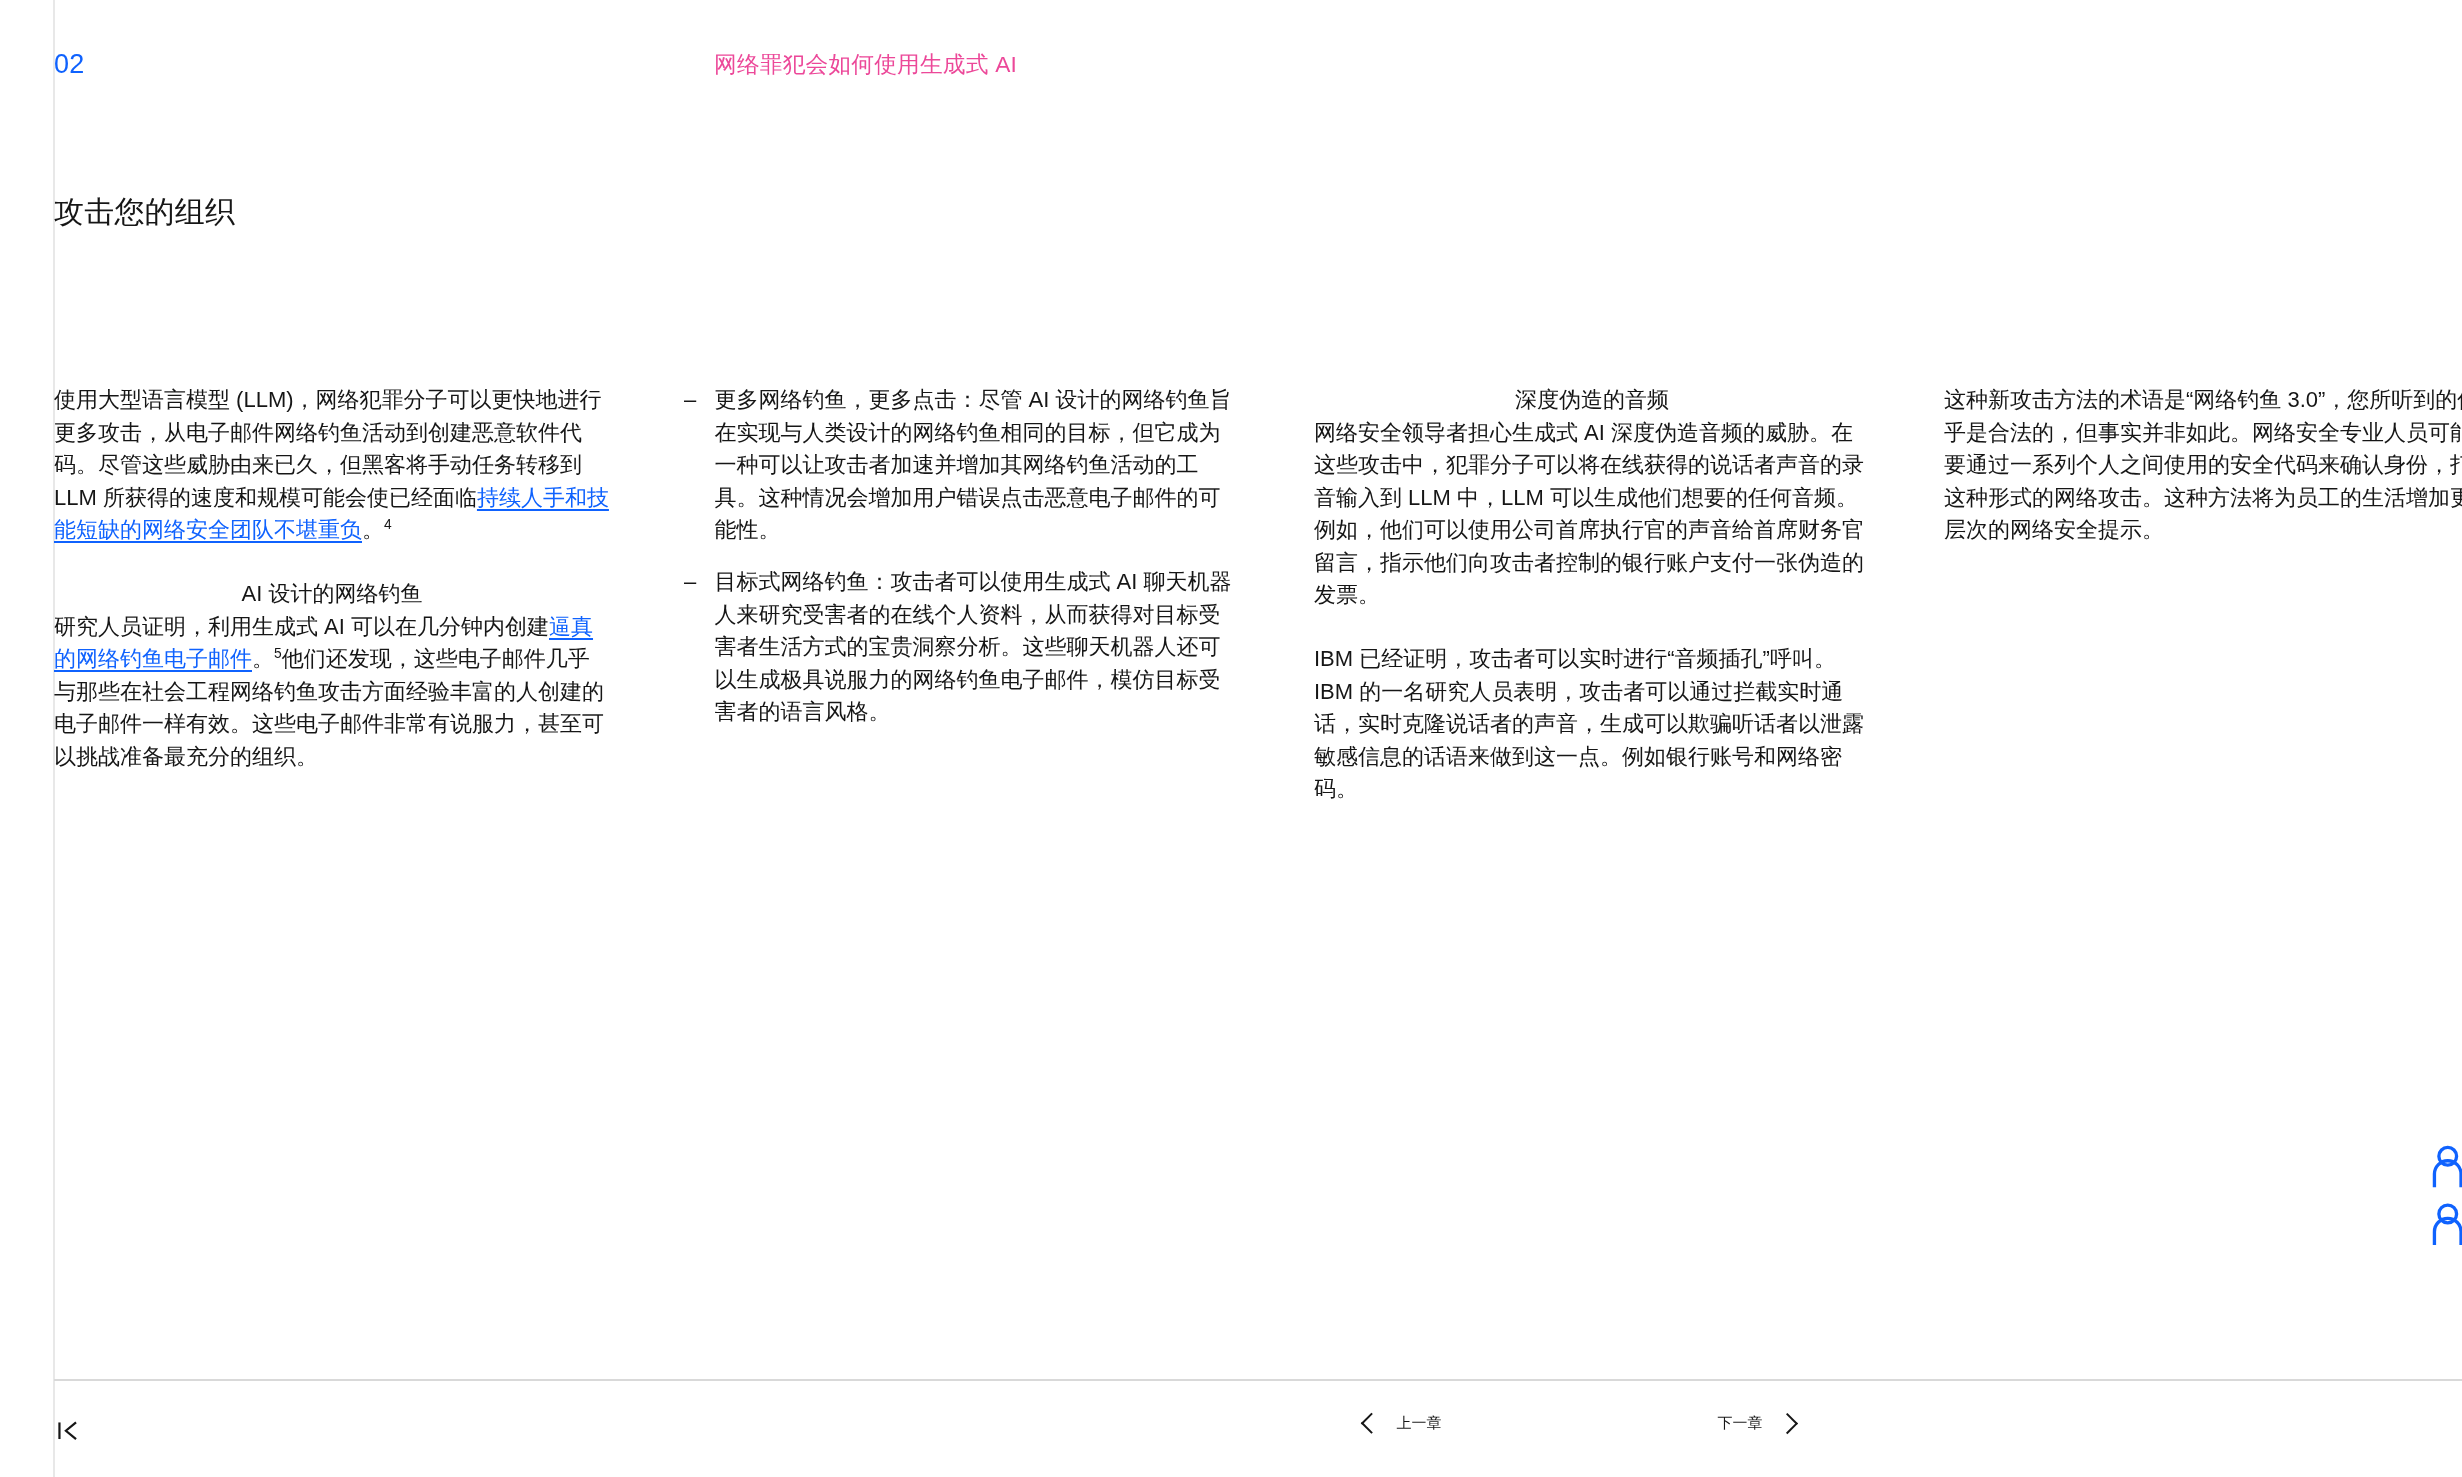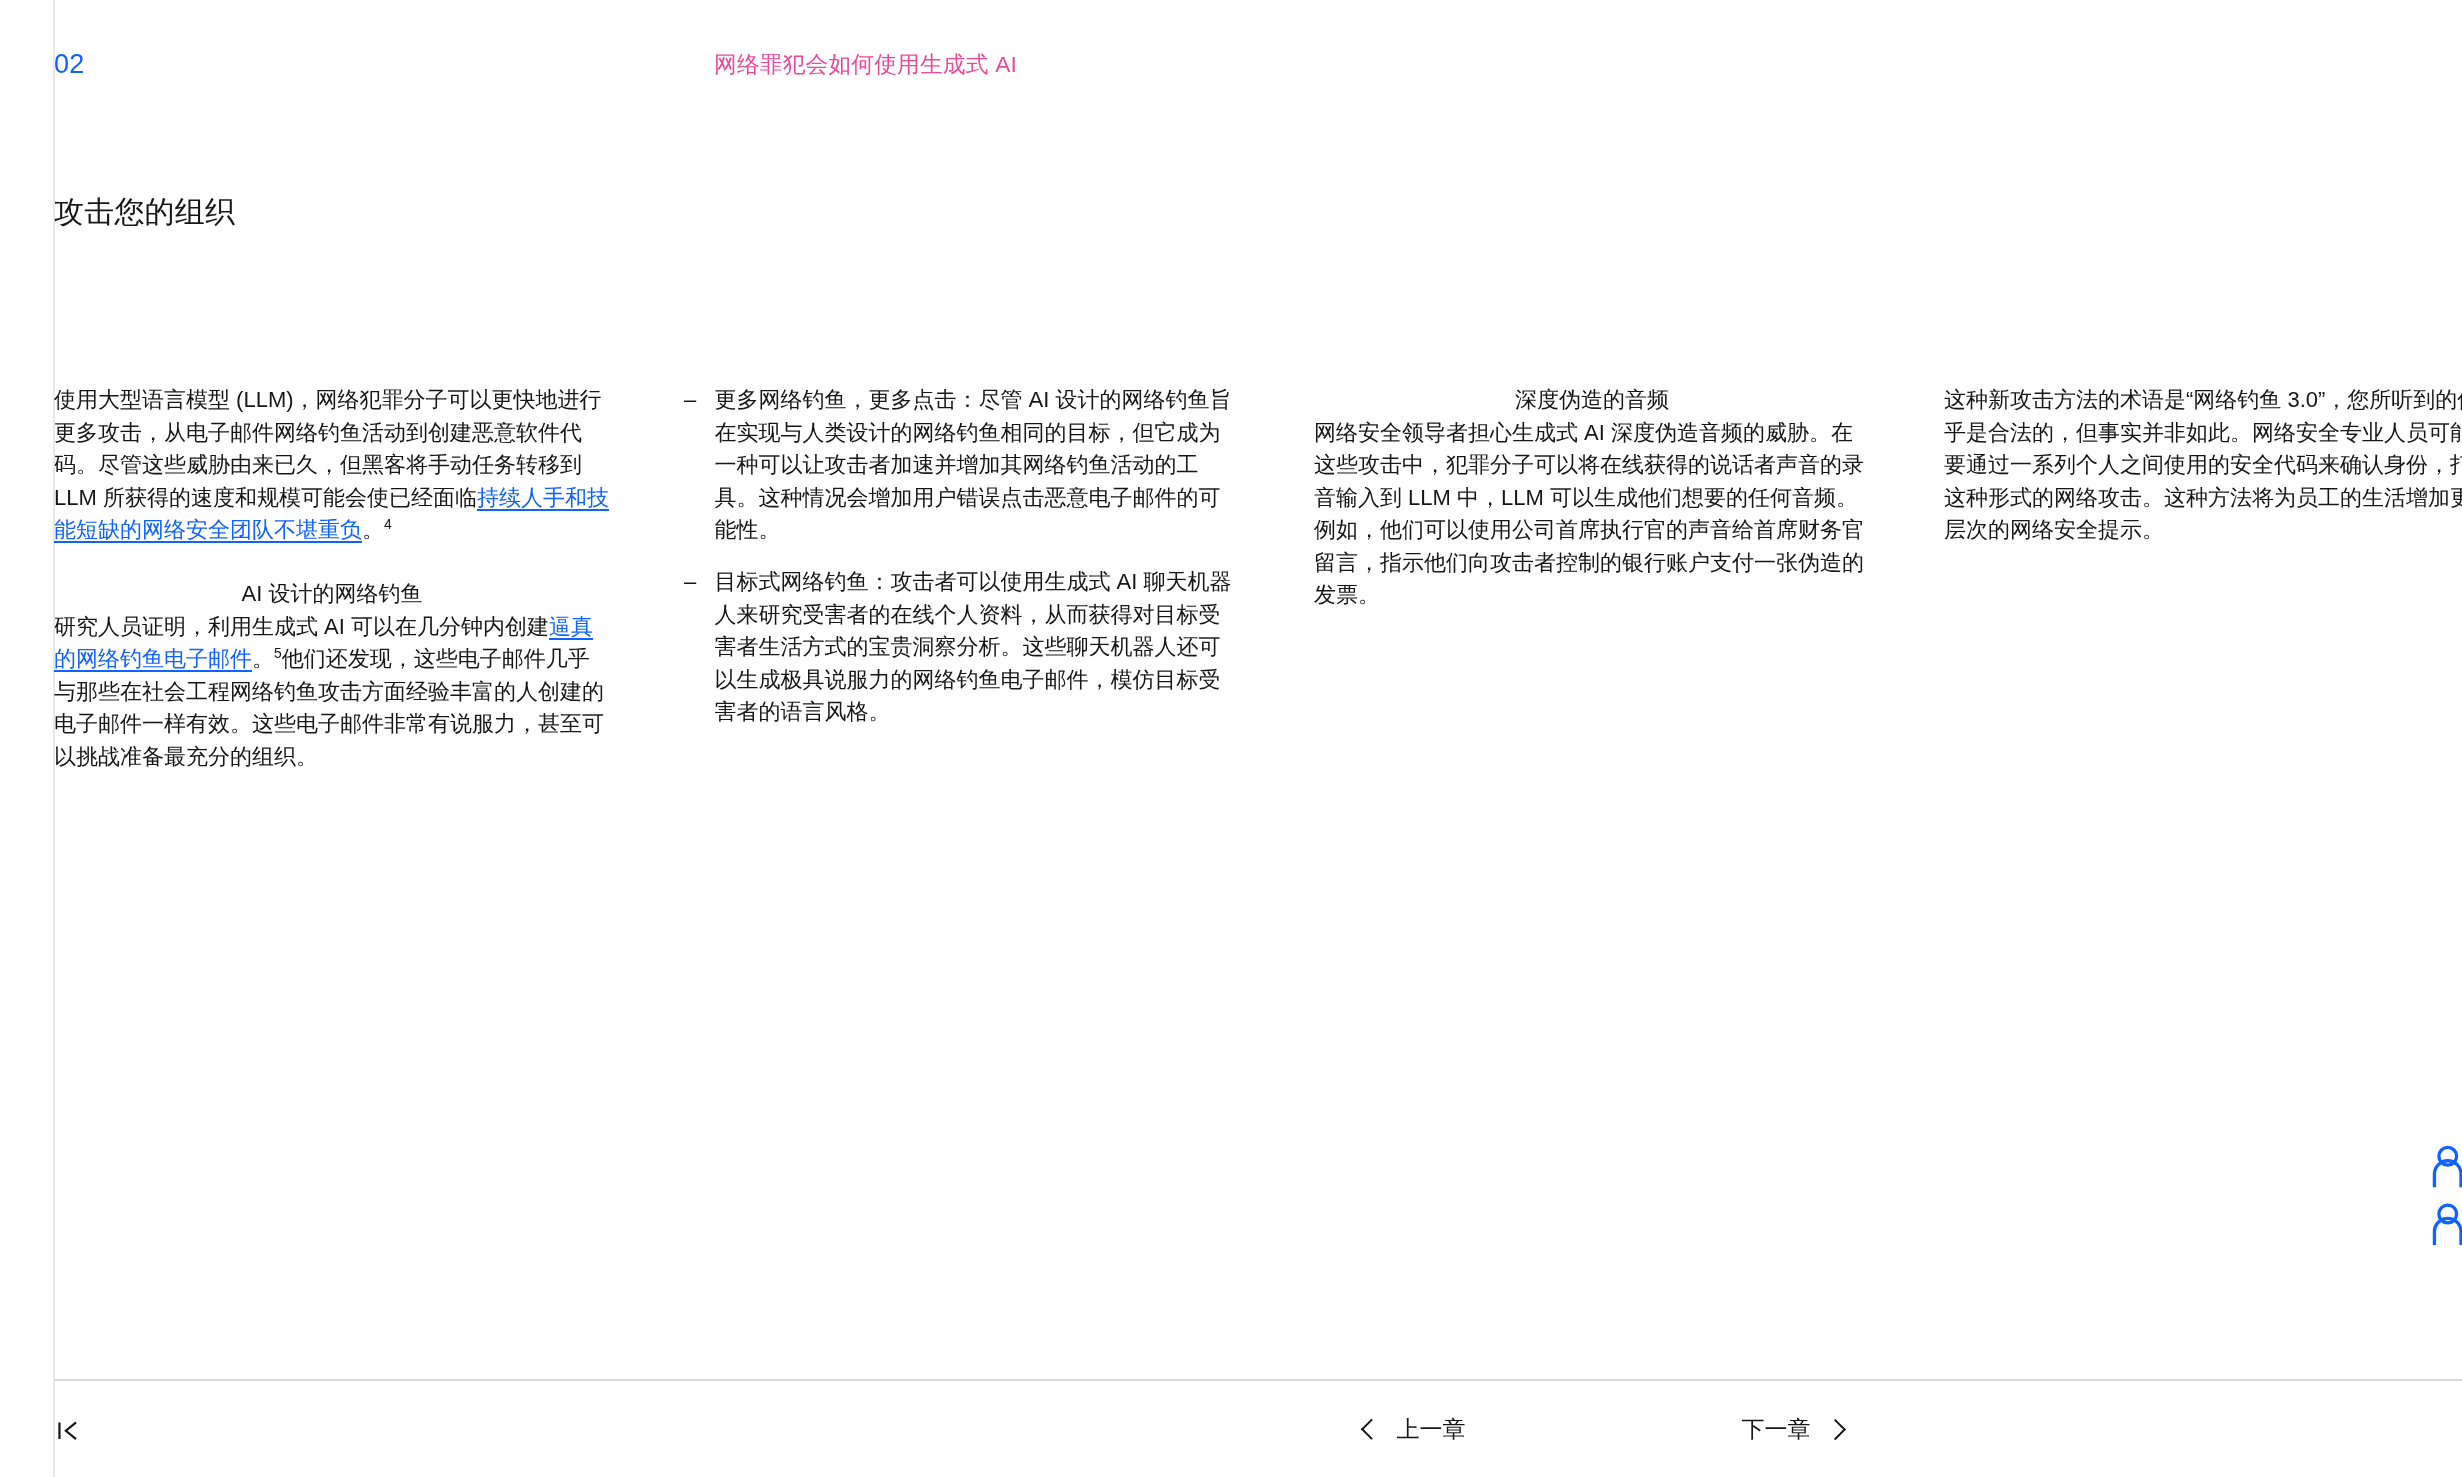--- a/index.html
+++ b/index.html
@@ -147,21 +147,21 @@
     height: 29.5px;
     cursor: pointer;
   }
   .footer-nav {
     position: absolute;
     left: 1364px;
     top: 35px;
     display: flex;
     align-items: center;
     gap: 0;
-    font-size: 23px;
+    font-size: 15px;
   }
   .nav-group {
     display: flex;
     align-items: center;
     gap: 17.7px;
     cursor: pointer;
   }
   .nav-gap { width: 276px; }
   .chev {
     display: inline-block;
@@ -216,20 +216,21 @@
           <span class="dash-mark">–</span>
           <span class="bold-head">目标式网络钓鱼：</span><span>攻击者可以使用生成式 AI 聊天机器人来研究受害者的在线个人资料，从而获得对目标受害者生活方式的宝贵洞察分析。这些聊天机器人还可以生成极具说服力的网络钓鱼电子邮件，模仿目标受害者的语言风格。</span>
         </li>
       </ul>
     </div>
 
     <div class="col">
       <p class="bold-head">深度伪造的音频</p>
       <p>网络安全领导者担心生成式 AI 深度伪造音频的威胁。在这些攻击中，犯罪分子可以将在线获得的说话者声音的录音输入到 LLM 中，LLM 可以生成他们想要的任何音频。例如，他们可以使用公司首席执行官的声音给首席财务官留言，指示他们向攻击者控制的银行账户支付一张伪造的发票。</p>
       <div class="para-gap"></div>
+      <p>IBM 已经证明，攻击者可以实时进行“音频插孔”呼叫。IBM 的一名研究人员表明，攻击者可以通过拦截实时通话，实时克隆说话者的声音，生成可以欺骗听话者以泄露敏感信息的话语来做到这一点。例如银行账号和网络密码。</p>
     </div>
 
     <div class="col">
       <p>这种新攻击方法的术语是“网络钓鱼 3.0”，您所听到的似乎是合法的，但事实并非如此。网络安全专业人员可能需要通过一系列个人之间使用的安全代码来确认身份，打击这种形式的网络攻击。这种方法将为员工的生活增加更多层次的网络安全提示。</p>
     </div>
 
   </div>
 
   <div class="people-icon">
     <svg viewBox="0 0 120 120" width="133" height="133" fill="none" stroke="#0f62fe" stroke-width="3">

